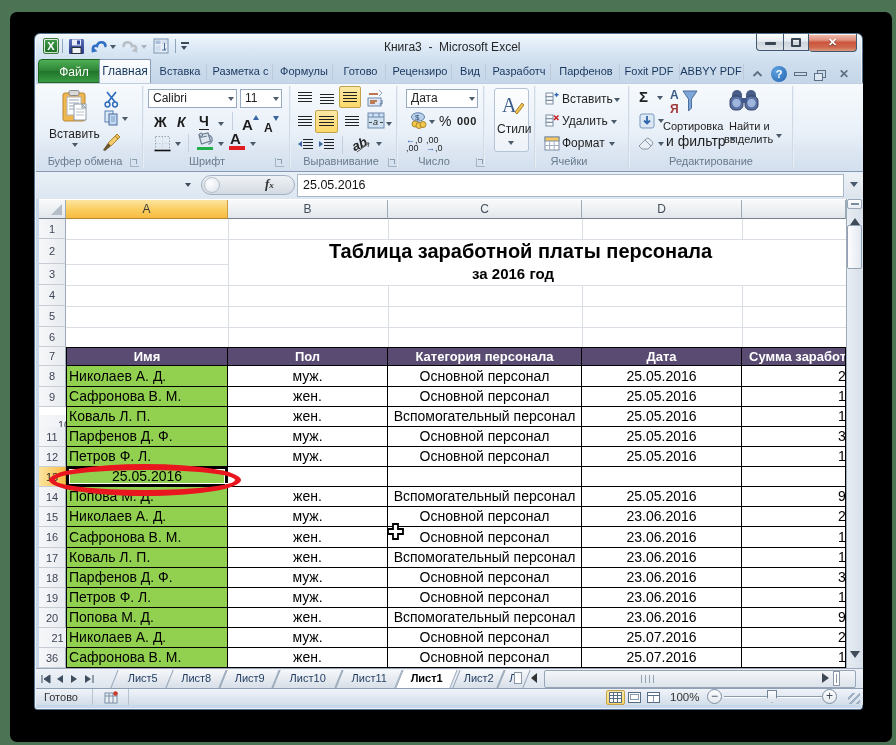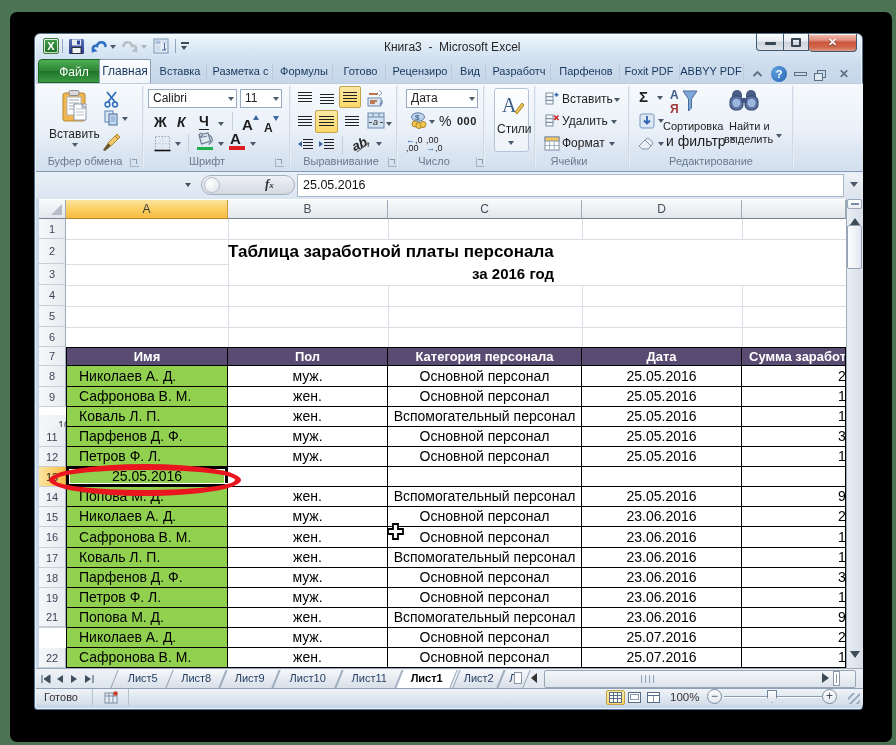--- a/index.html
+++ b/index.html
@@ -36,21 +36,21 @@
 .fwhite{background:#fff;border:1px solid #abb8c8}
 
 #sheet{left:1px;top:165px;width:827px;height:469px;background:#fff}
 .chead{top:1px;height:19px;background:linear-gradient(#f8f9fa,#eceff2 60%,#e2e6ea);border-right:1px solid #9daab8;border-bottom:1px solid #75818f;font-size:12px;color:#444f5c;text-align:center;line-height:18px}
 .cheadsel{background:linear-gradient(#fce4a0,#fbcd5e 55%,#f6bb42);border-right:1px solid #c99e3e;border-bottom:1px solid #b4872e;color:#3b3b3b}
 .rnum{border-right:1px solid #9daab8;border-bottom:1px solid #c6cdd5;background:linear-gradient(90deg,#f6f7f9,#e8ebef);font-size:11px;color:#3d4455;text-align:center}
 .r{position:absolute;left:30px;width:781px;display:flex;font-size:14px;color:#000;white-space:nowrap}
 .c{flex:none;overflow:hidden;height:100%}
 .w1{width:161px}.w2{width:160px}.w3{width:194px}.w4{width:160px}.w5{width:104px}
 .tb .c{border-right:1px solid #000;border-bottom:1px solid #000}
-.gr{background:#92d050;padding-left:12px}
+.gr{background:#92d050;padding-left:2px}
 .ctr{text-align:center}
 .gl{position:absolute;background:#dadfe6}
 .hdr7 .c{background:#5a4b72;color:#fff;font-weight:bold;font-size:13px}
 
 #tabbar{left:1px;top:634px;width:827px;height:20px;background:linear-gradient(#eef2f7,#dde5ee);border-top:1px solid #9aa8ba}
 .stab{top:1px;height:18px;font-size:11px;color:#1f3a5f;text-align:center;line-height:17px;background:linear-gradient(#f5f7fa,#d8dfe8);border-left:1px solid #93a2b4;border-right:1px solid #93a2b4;transform:skewX(-22deg)}
 .stab>i{display:block;font-style:normal;transform:skewX(22deg)}
 #statusbar{left:1px;top:654px;width:827px;height:17px;background:linear-gradient(#f0f4f9,#dfe7f0 55%,#d3deea);border-top:1px solid #8da0b6;font-size:11px;color:#333}
 .zcirc{width:15px;height:15px;border-radius:50%;border:1px solid #7d8da0;background:linear-gradient(#fcfdfe,#e4e9ee);text-align:center;line-height:13px;font-size:12px;color:#44505e}
 </style></head>
@@ -360,38 +360,38 @@
 <div class="abs rnum" style="left:3px;top:228px;width:27px;height:20px;line-height:20px">11</div>
 <div class="abs rnum" style="left:3px;top:248px;width:27px;height:20px;line-height:20px">12</div>
 <div class="abs rnum" style="left:3px;top:268px;width:27px;height:20px;line-height:20px;background:linear-gradient(90deg,#fce4a0,#f7bd45);border-right:1px solid #c99e3e;color:#222">13</div>
 <div class="abs rnum" style="left:3px;top:288px;width:27px;height:20px;line-height:20px">14</div>
 <div class="abs rnum" style="left:3px;top:308px;width:27px;height:20px;line-height:20px">15</div>
 <div class="abs rnum" style="left:3px;top:328px;width:27px;height:21px;line-height:21px">16</div>
 <div class="abs rnum" style="left:3px;top:349px;width:27px;height:20px;line-height:20px">17</div>
 <div class="abs rnum" style="left:3px;top:369px;width:27px;height:20px;line-height:20px">18</div>
 <div class="abs rnum" style="left:3px;top:389px;width:27px;height:20px;line-height:20px">19</div>
 <div class="abs rnum" style="left:3px;top:409px;width:27px;height:20px;line-height:20px">20</div>
-<div class="abs rnum" style="left:3px;top:408px;width:27px;height:20px;line-height:20px">21</div>
-<div class="abs rnum" style="left:3px;top:449px;width:27px;height:20px;line-height:20px">22</div>
+<div class="abs rnum" style="left:3px;top:429px;width:38px;height:20px;line-height:20px">21</div>
+<div class="abs rnum" style="left:3px;top:449px;width:27px;height:20px;line-height:20px">36</div>
 
 <div class="gl" style="left:30px;top:40px;width:780px;height:1px"></div>
 <div class="gl" style="left:30px;top:65px;width:162px;height:1px"></div>
 <div class="gl" style="left:30px;top:86px;width:780px;height:1px"></div>
 <div class="gl" style="left:30px;top:107px;width:780px;height:1px"></div>
 <div class="gl" style="left:30px;top:128px;width:780px;height:1px"></div>
 <div class="gl" style="left:192px;top:20px;width:1px;height:128px"></div>
 <div class="gl" style="left:352px;top:20px;width:1px;height:20px"></div>
 <div class="gl" style="left:546px;top:20px;width:1px;height:20px"></div>
 <div class="gl" style="left:706px;top:20px;width:1px;height:20px"></div>
 <div class="gl" style="left:352px;top:86px;width:1px;height:62px"></div>
 <div class="gl" style="left:546px;top:86px;width:1px;height:62px"></div>
 <div class="gl" style="left:706px;top:86px;width:1px;height:62px"></div>
 <div class="gl" style="left:810px;top:20px;width:1px;height:128px"></div>
 
-<div class="abs" style="left:192px;top:40px;width:585px;height:25px;font-size:17px;font-weight:bold;line-height:25px;color:#000">Таблица заработной платы персонала</div>
+<div class="abs" style="left:192px;top:40px;width:585px;height:25px;font-size:20px;font-weight:bold;text-align:center;line-height:25px;color:#000">Таблица заработной платы персонала</div>
 <div class="abs" style="left:397px;top:65px;width:160px;height:21px;font-size:15px;font-weight:bold;text-align:center;line-height:20px;color:#000">за 2016 год</div>
 <div class="r tb hdr7" style="top:148px;height:19px;line-height:17px;border-top:1px solid #000;border-left:1px solid #000">
  <div class="c w1 ctr">Имя</div>
         <div class="c w2 ctr">Пол</div>
         <div class="c w3 ctr">Категория персонала</div>
         <div class="c w4 ctr">Дата</div>
         <div class="c w5" style="padding-left:7px">Сумма заработ</div>
       </div>
 <div class="r tb" style="top:167px;height:21px;line-height:20px;border-left:1px solid #000">
  <div class="c w1 gr">Николаев А. Д.</div>

